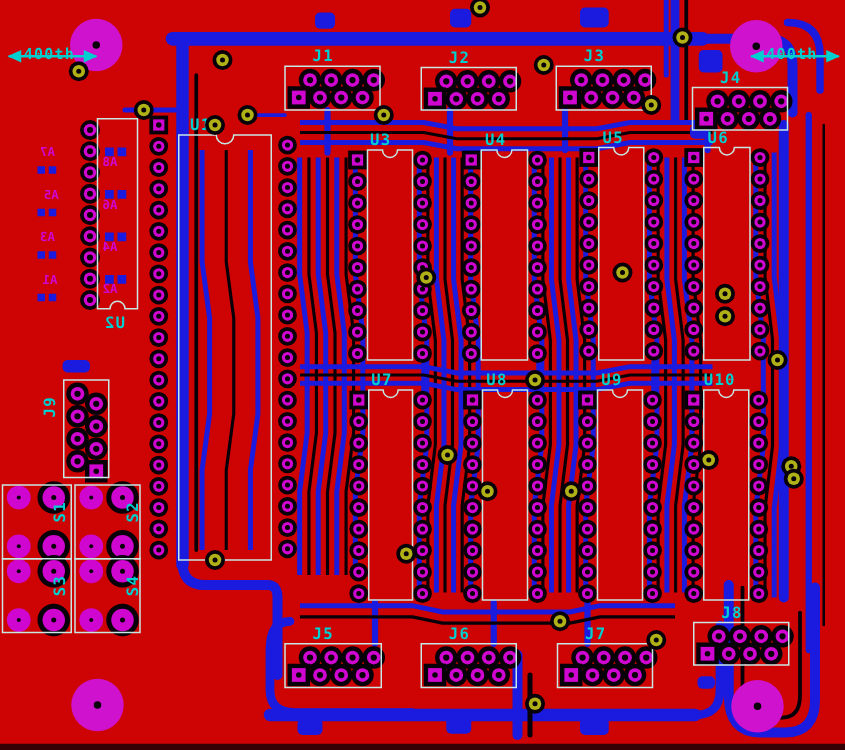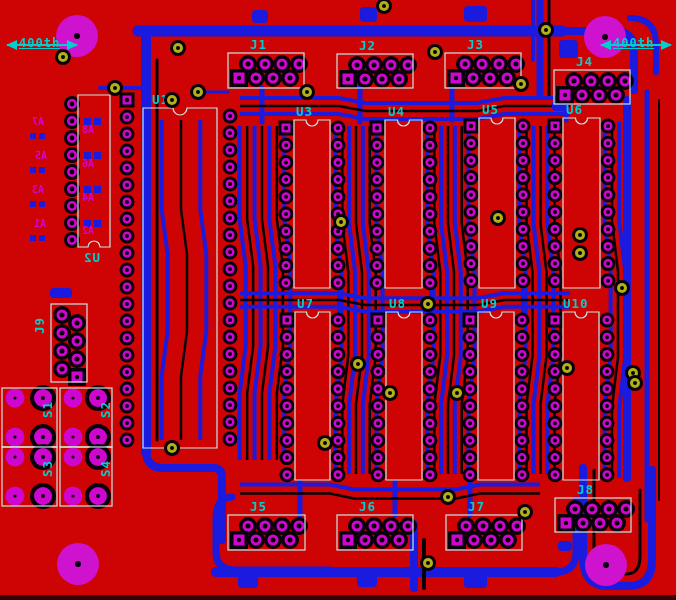--- a/index.html
+++ b/index.html
@@ -6,21 +6,21 @@
   #viewport{position:relative;width:676px;height:600px;overflow:hidden;
             font-family:"DejaVu Sans Mono",monospace;}
   #board{position:absolute;left:0;top:0;}
   .ruler{position:absolute;height:14px;z-index:5;}
   .rline{position:absolute;left:1px;right:1px;top:6px;height:2px;background:var(--cyan);}
   .arrow{position:absolute;top:2px;width:0;height:0;
          border-top:5px solid transparent;border-bottom:5px solid transparent;}
   .arrow.left{left:0;border-right:11px solid var(--cyan);}
   .arrow.right{right:0;border-left:11px solid var(--cyan);}
   .rtext{position:absolute;left:13px;top:-2px;font:bold 12px "DejaVu Sans Mono",monospace;
-         color:var(--cyan);letter-spacing:1px;white-space:nowrap;text-decoration:underline;}
+         color:var(--cyan);letter-spacing:1px;white-space:nowrap;}
 </style>
 </head>
 <body>
 
 <div id="viewport">
   <svg id="board" width="676" height="600">
       <rect x="0" y="0" width="676" height="600" fill="#ce0303"></rect>
       <g>
         <path d="M138,31 H562" fill="none" stroke="#1b1be0" stroke-width="11" stroke-linecap="round"></path>
         <path d="M562,31 H614 Q634,31 634,52 V90" fill="none" stroke="#1b1be0" stroke-width="8" stroke-linecap="round"></path>

